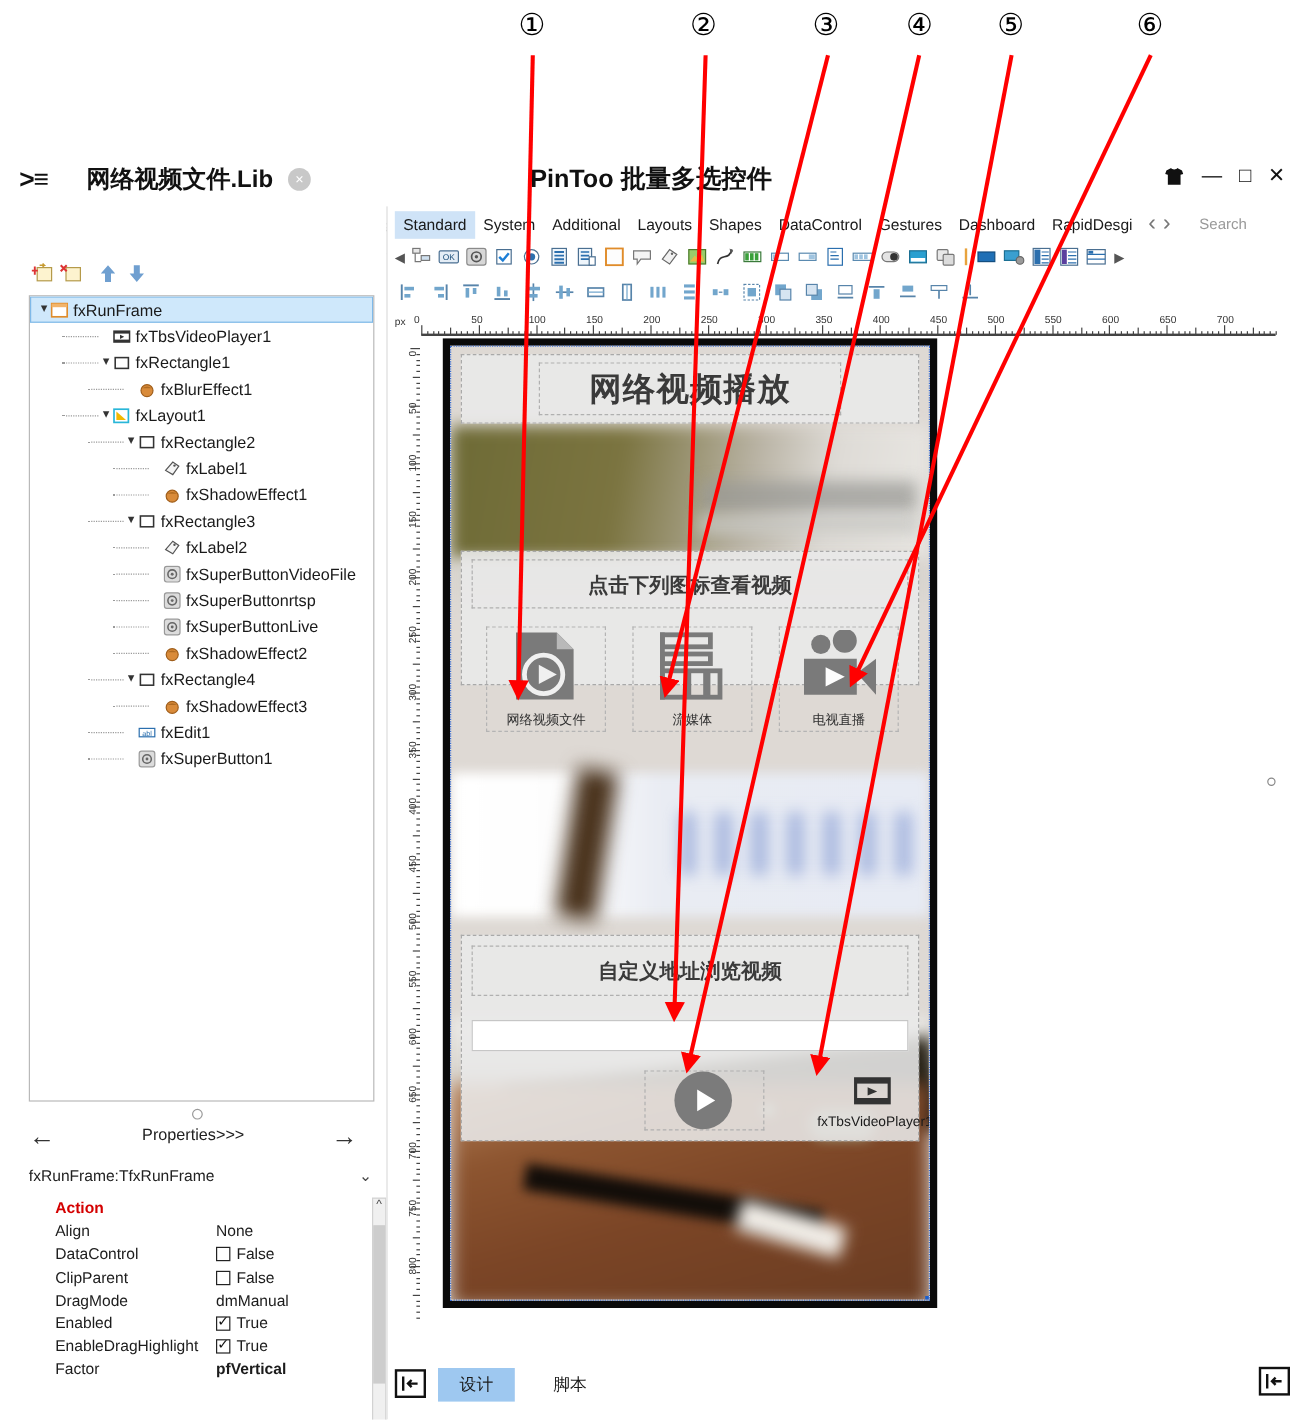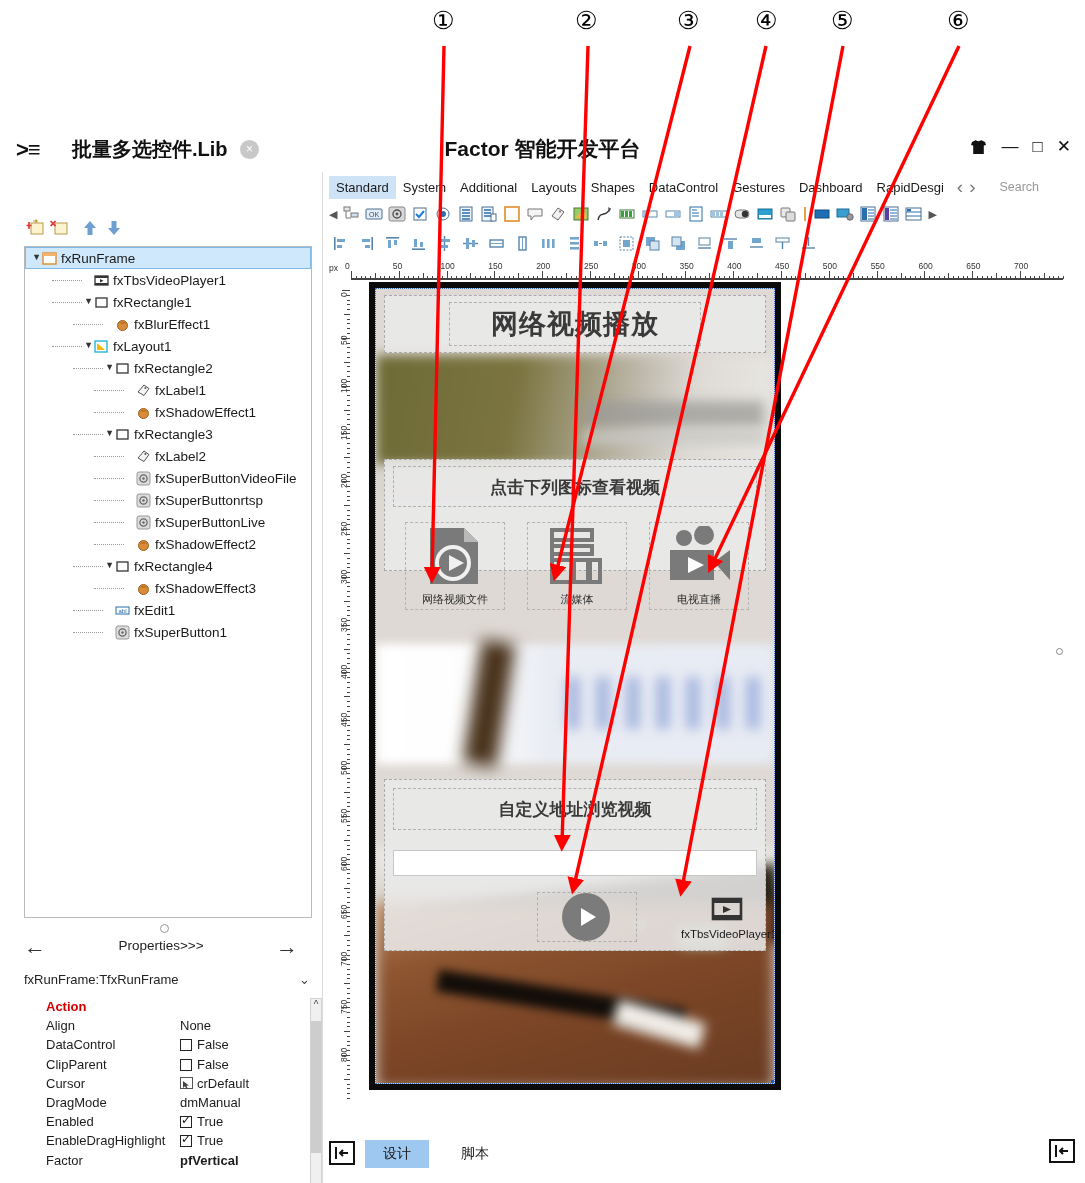--- a/index.html
+++ b/index.html
@@ -127,23 +127,23 @@
 </style>
 </head>
 <body>
 
 <div id="root">
 
   <div id="app">
 
     <div class="titlebar">
       <div class="tb-hamburger">&gt;≡</div>
-      <div class="tb-docname">批量多选控件.Lib</div>
+      <div class="tb-docname">网络视频文件.Lib</div>
       <div class="tb-close-doc">×</div>
-      <div class="tb-apptitle">Factor 智能开发平台</div>
+      <div class="tb-apptitle">PinToo 批量多选控件</div>
       <div class="tb-right">
         <span class="tshirt">
           <svg width="17" height="16" viewBox="0 0 17 16">
               <path d="M6 1 L2 3 L1 6 L3.2 6.6 L3.2 15 L13.8 15 L13.8 6.6 L16 6 L15 3 L11 1 C10.6 2.6 6.4 2.6 6 1 Z" fill="#111"></path>
             </svg>
         </span>
         <span class="g">—</span>
         <span class="g">□</span>
         <span class="g">✕</span>
       </div>
@@ -425,26 +425,20 @@
               <span class="pname">Align</span>
               <span class="pval">None</span>
             </div>
             <div class="prow">
               <span class="pname">DataControl</span>
               <span class="pval"><span class="cbox "></span>False</span>
             </div>
             <div class="prow">
               <span class="pname">ClipParent</span>
               <span class="pval"><span class="cbox "></span>False</span>
-            </div>
-            <div class="prow">
-              <span class="pname">Cursor</span>
-              <span class="pval"><span class="cursor-ico"><svg width="11" height="10" viewBox="0 0 11 10">
-                    <path d="M2 1 L2 8 L4 6.2 L5.4 9 L6.8 8.4 L5.4 5.8 L8 5.6 Z" fill="#444"></path>
-                  </svg></span>crDefault</span>
             </div>
             <div class="prow">
               <span class="pname">DragMode</span>
               <span class="pval">dmManual</span>
             </div>
             <div class="prow">
               <span class="pname">Enabled</span>
               <span class="pval"><span class="cbox on"></span>True</span>
             </div>
             <div class="prow">

